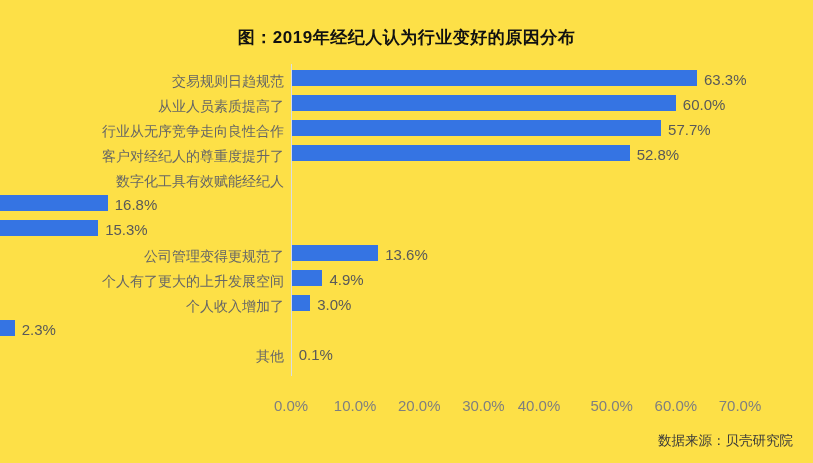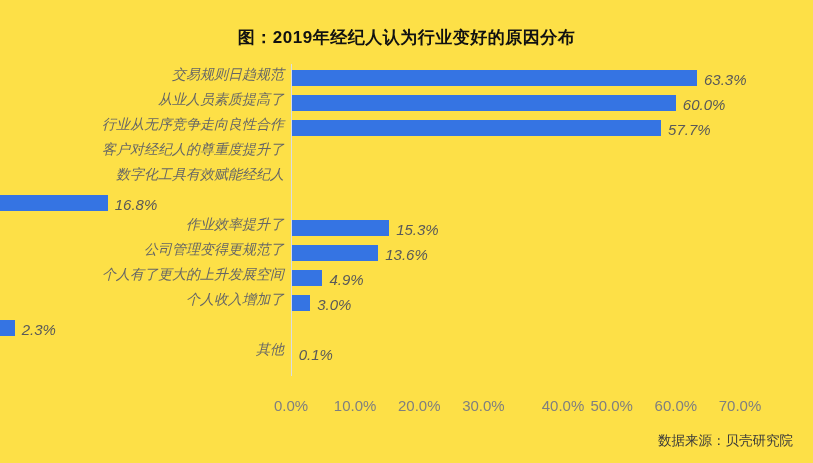--- a/index.html
+++ b/index.html
@@ -23,23 +23,22 @@
     letter-spacing: 0.5px;
   }
   .rows {
     position: absolute;
     top: 66px;
     left: 0;
     right: 0;
   }
   .row {
     display: flex;
-    align-items: flex-start;
+    align-items: flex-end;
     height: 25px;
-    font-style: italic;
   }
   .cat {
     width: 291px;
     box-sizing: border-box;
     padding-right: 7px;
     text-align: right;
     font-size: 14px;
     color: #666666;
     white-space: nowrap;
     overflow: visible;
@@ -119,32 +118,35 @@
       </div>
       <div class="row">
         <div class="cat">行业从无序竞争走向良性合作</div>
         <div class="barzone">
           <div class="bar" style="width: 370.104px; background: rgb(53, 116, 227);"></div>
           <span class="val" style="left: 377.104px;">57.7%</span>
         </div>
       </div>
       <div class="row">
         <div class="cat">客户对经纪人的尊重度提升了</div>
+        <div class="barzone">
+          <div class="bar" style="width: 338.674px; background: rgb(53, 116, 227);"></div>
+          <span class="val" style="left: 345.674px;">52.8%</span>
+        </div>
       </div>
       <div class="row">
         <div class="cat">数字化工具有效赋能经纪人</div>
       </div>
       <div class="row">
         <div class="barzone">
           <div class="bar" style="width: 107.76px; background: rgb(53, 116, 227);"></div>
           <span class="val" style="left: 114.76px;">16.8%</span>
         </div>
       </div>
       <div class="row">
-        <div class="cat">作业效率提升了</div>
         <div class="barzone">
           <div class="bar" style="width: 98.1386px; background: rgb(53, 116, 227);"></div>
           <span class="val" style="left: 105.139px;">15.3%</span>
         </div>
       </div>
       <div class="row">
         <div class="cat">公司管理变得更规范了</div>
         <div class="barzone">
           <div class="bar" style="width: 87.2343px; background: rgb(53, 116, 227);"></div>
           <span class="val" style="left: 94.2343px;">13.6%</span>
@@ -177,19 +179,19 @@
           <span class="val" style="left: 7.64143px;">0.1%</span>
         </div>
       </div>
     </div>
   <div class="axisline"></div>
   <div class="xaxis" id="xaxis">
       <span class="tick" style="left: 0px;">0.0%</span>
       <span class="tick" style="left: 64.1429px;">10.0%</span>
       <span class="tick" style="left: 128.286px;">20.0%</span>
       <span class="tick" style="left: 192.429px;">30.0%</span>
-      <span class="tick" style="left: 272px; text-align: right;">40.0%</span>
+      <span class="tick" style="left: 248px; text-align: right;">40.0%</span>
       <span class="tick" style="left: 320.714px;">50.0%</span>
       <span class="tick" style="left: 384.857px;">60.0%</span>
       <span class="tick" style="left: 449px;">70.0%</span>
     </div>
   <div class="source">数据来源：贝壳研究院</div>
 </div>
 
 </body></html>

